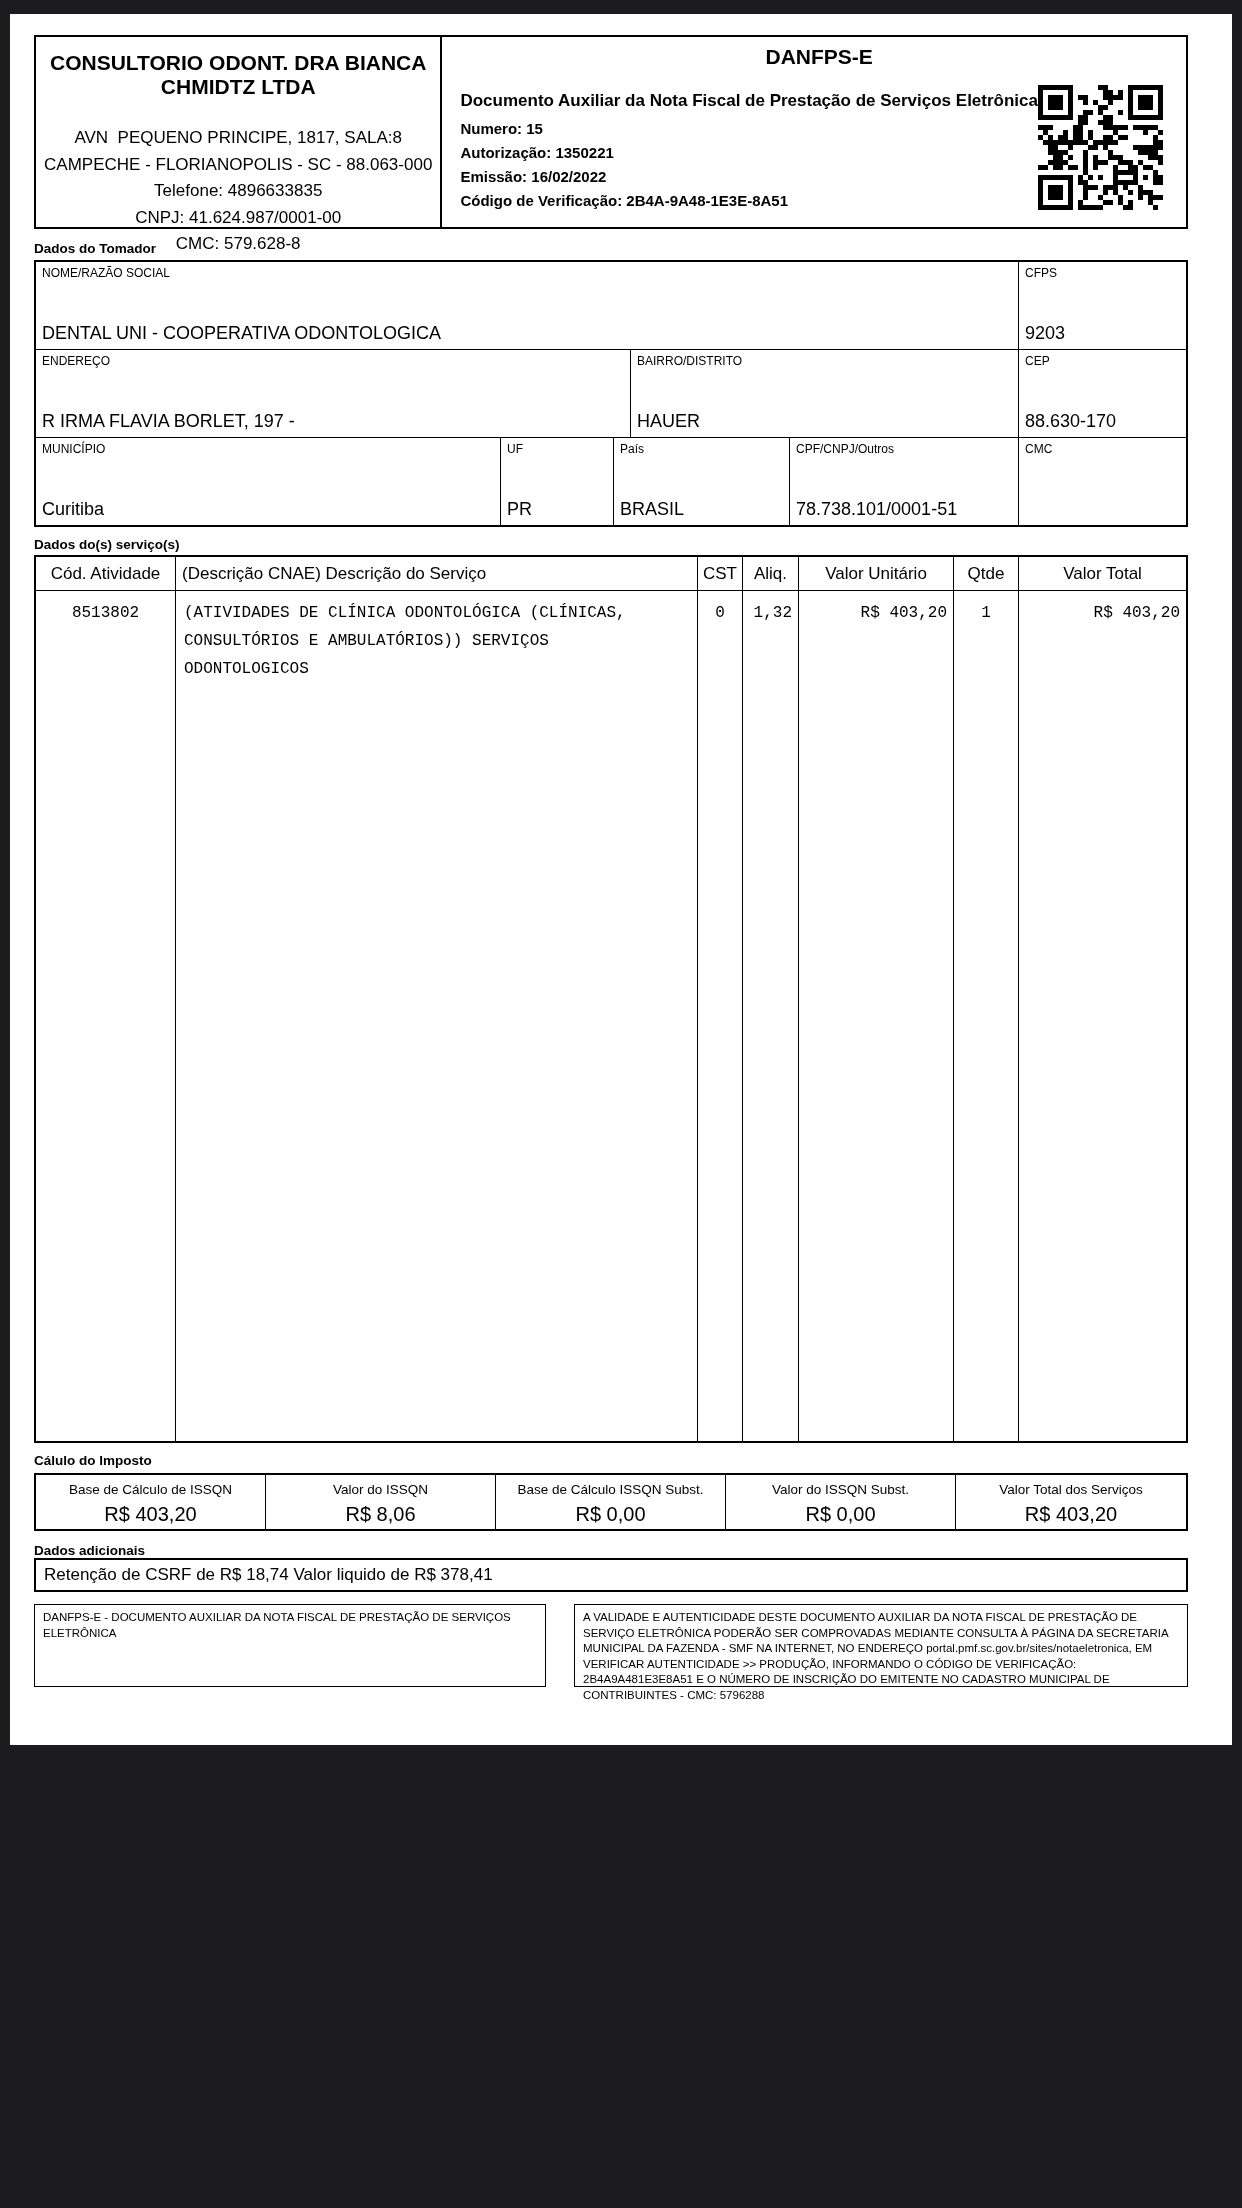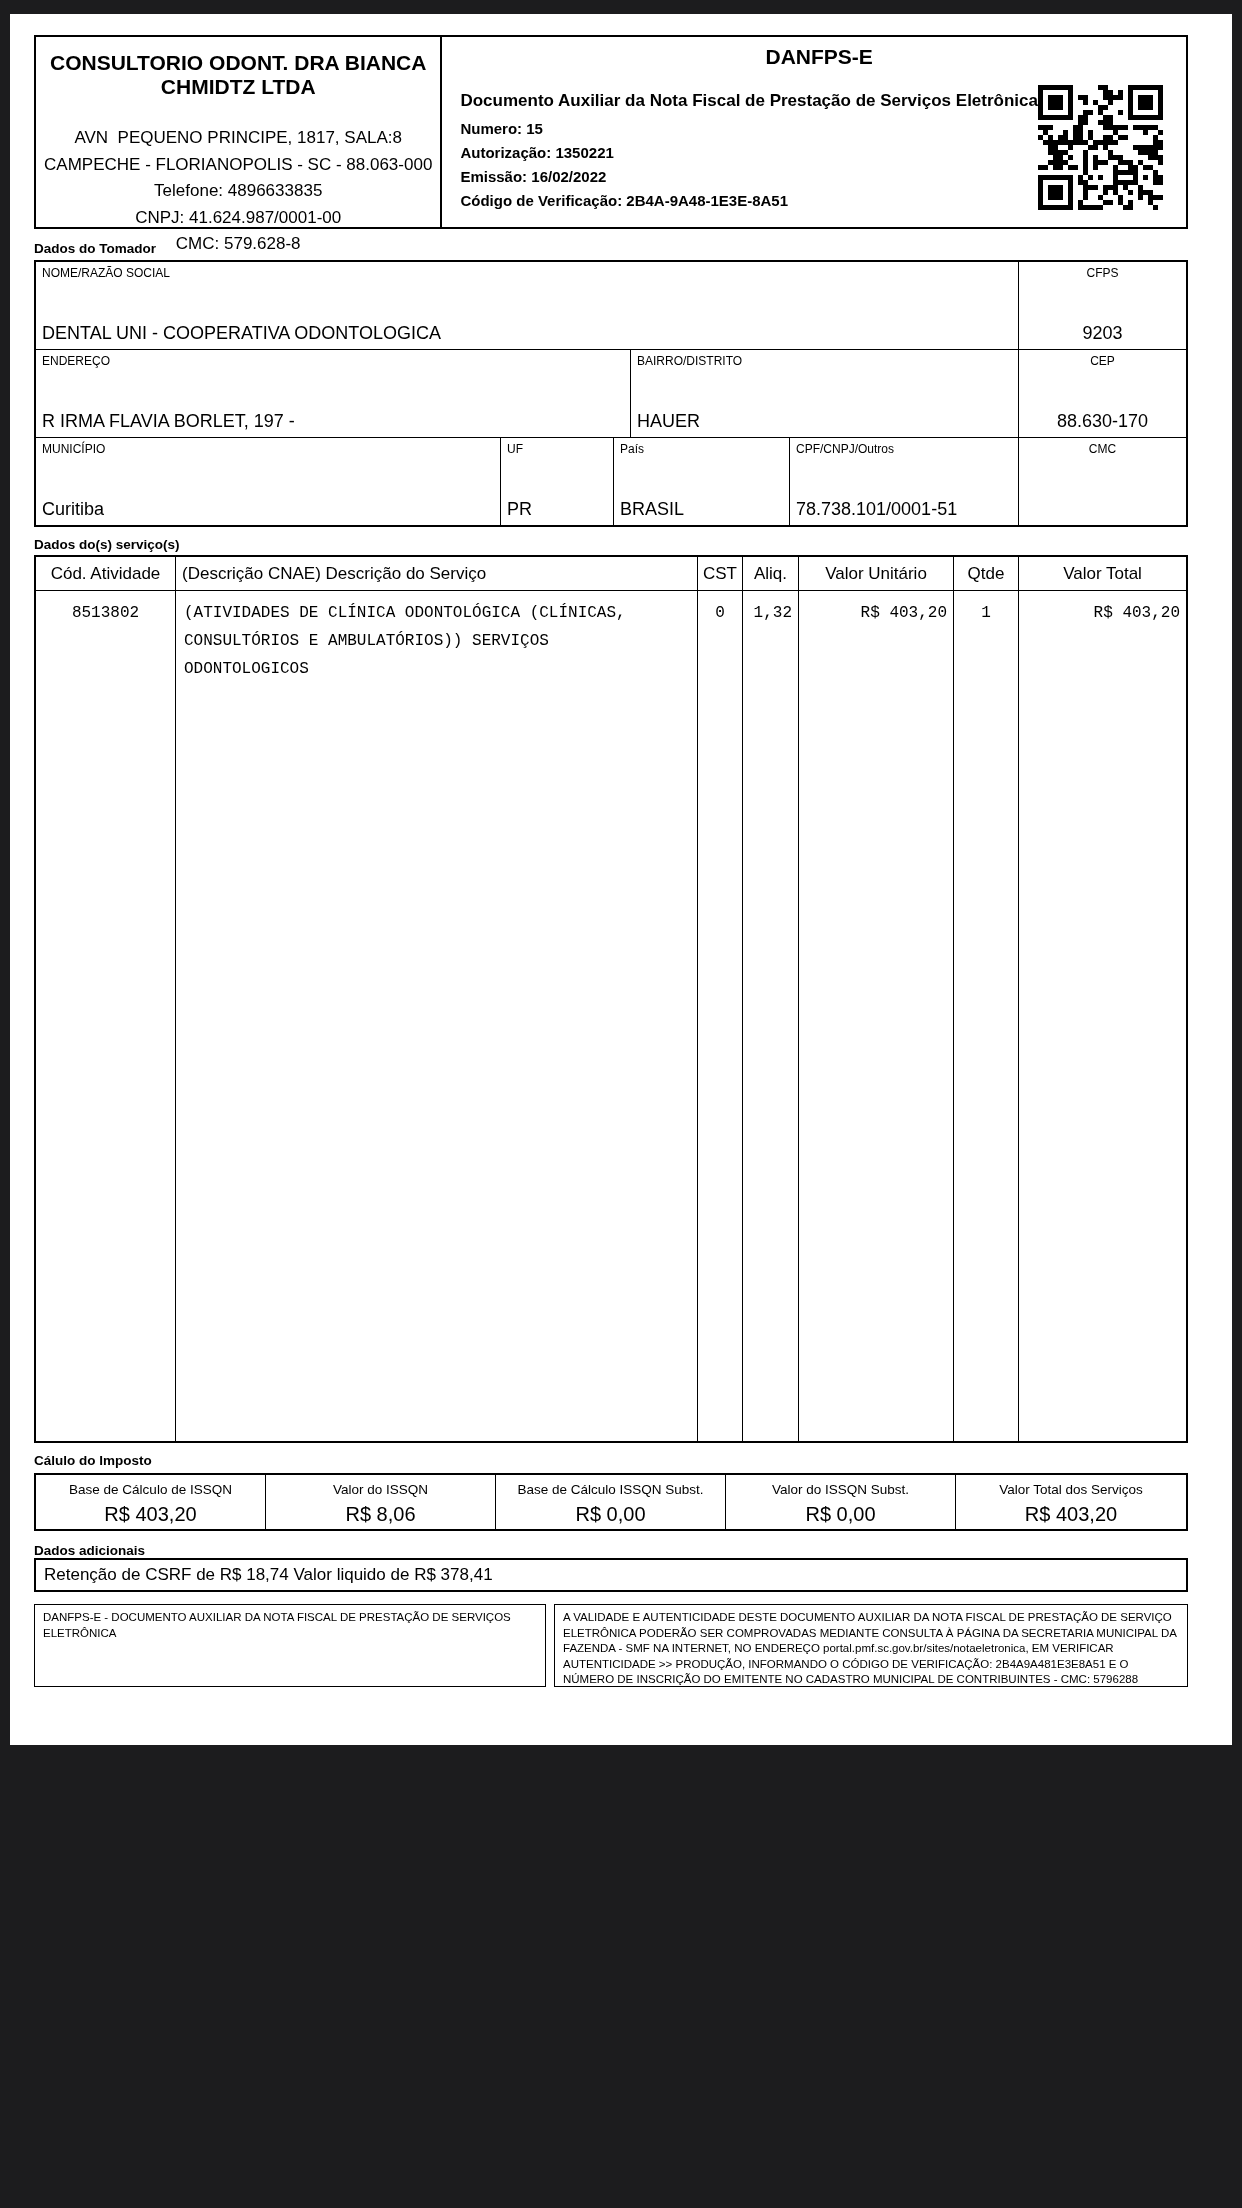--- a/index.html
+++ b/index.html
@@ -35,21 +35,21 @@
   .st-tomador { margin-top:12px; margin-bottom:4px; }
   .st-servicos { margin-top:10px; margin-bottom:3px; }
   .st-imposto { margin-top:10px; margin-bottom:5px; }
   .st-adicionais { margin-top:12px; }
 
   
   .tomador-box { border:2px solid #000; }
   .t-row { display:flex; min-height:57px; border-bottom:1.5px solid #000; }
   .t-row:last-child { border-bottom:none; }
   .t-cell { border-right:1.5px solid #000; padding:4px 6px 5px 6px; display:flex; flex-direction:column; justify-content:space-between;gap:39px; }
-  .t-cell.last { border-right:none; flex:1;align-items:center; }
+  .t-cell.last { border-right:none; flex:1; }
   .t-label { font-size:12px; }
   .t-value { font-size:18px; margin-top:4px; min-height:21px; }
   .w983{width:983px;} .w595{width:595px;} .w388{width:388px;}
   .w465{width:465px;} .w113{width:113px;} .w176{width:176px;} .w229{width:229px;}
 
   
   .svc-table { border:2px solid #000; }
   .svc-grid { display:grid; grid-template-columns:140px 522px 45px 56px 155px 65px 1fr; }
   .svc-head { height:34px; border-bottom:1.5px solid #000; }
   .svc-head > div { border-right:1.5px solid #000; display:flex; align-items:center; justify-content:center; font-size:17px; }
@@ -67,21 +67,21 @@
   .imposto-box { border:2px solid #000; display:grid; grid-template-columns:repeat(5,1fr); height:58px; }
   .i-cell { border-right:1.5px solid #000; text-align:center; padding-top:7px; }
   .i-cell:last-child { border-right:none; }
   .i-label { font-size:13.5px; }
   .i-value { font-size:20px; margin-top:6px; }
 
   
   .adicionais-box { border:2px solid #000; height:34px; padding:5px 8px; font-size:17px; }
 
   
-  .footer-row { display:flex; margin-top:12px; gap:8px; }
+  .footer-row { display:flex; margin-top:12px; gap:28px; }
   .footer-box { border:1.5px solid #000; height:83px; font-size:11.5px; line-height:15.5px; padding:5px 8px; }
   .footer-left { width:512px; }
   .footer-right { flex:1; }
 </style>
 </head>
 <body>
 
 <div class="paper">
 
   <div class="header-box">

